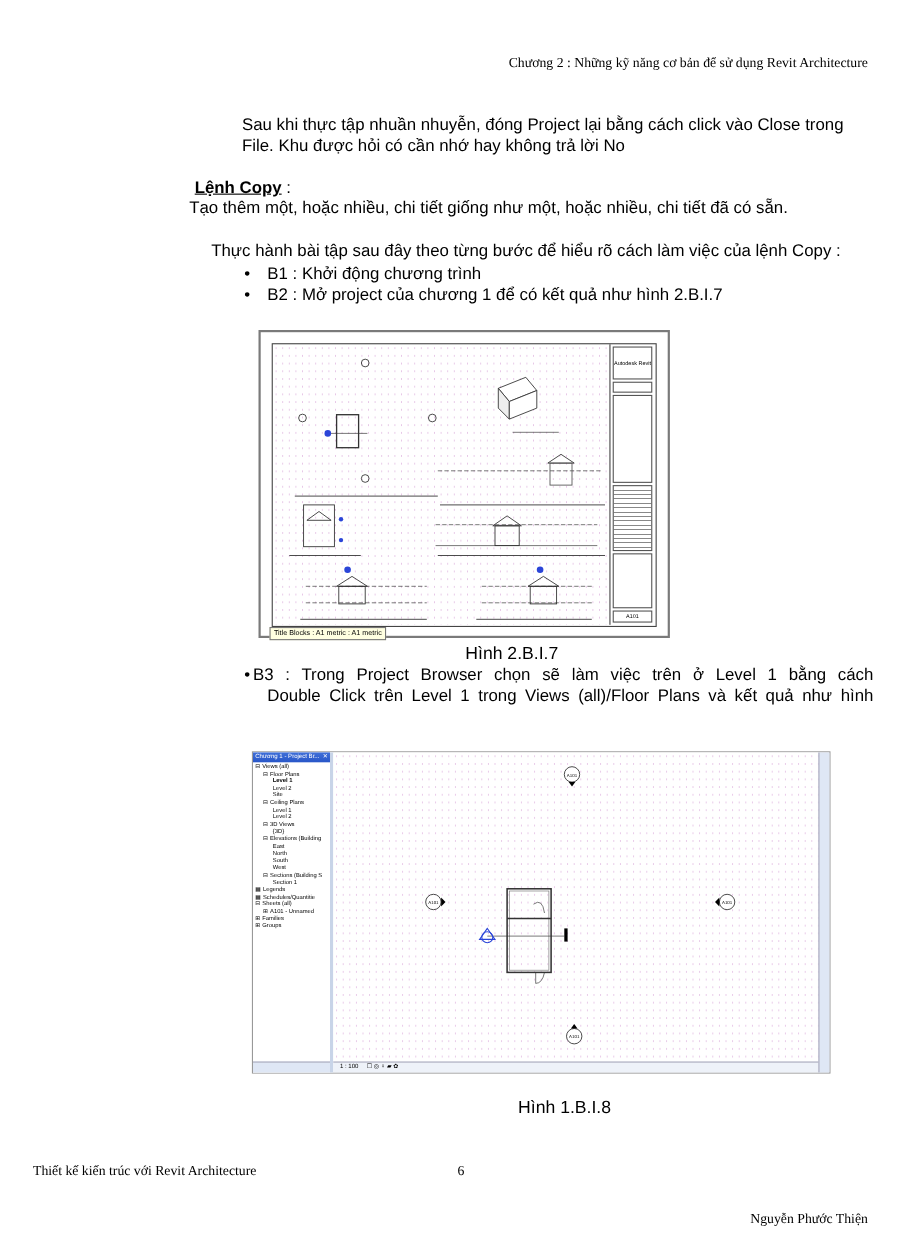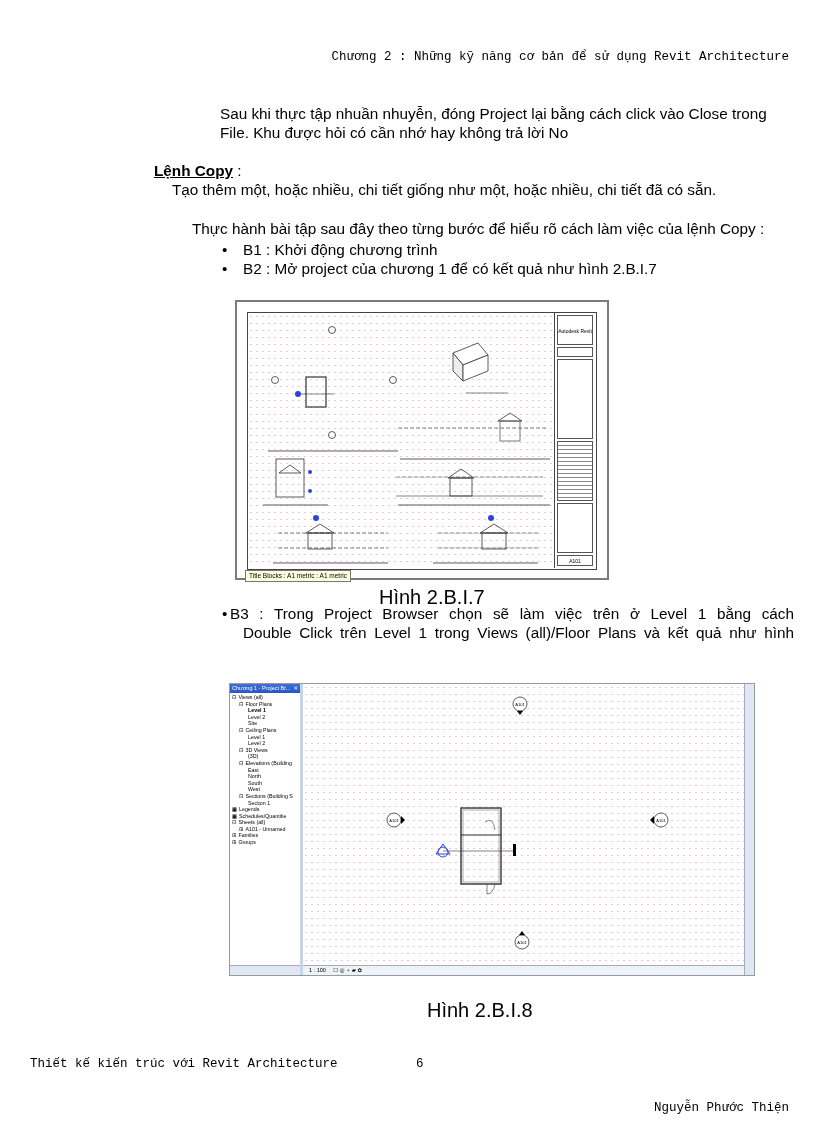--- a/index.html
+++ b/index.html
@@ -1,24 +1,24 @@
 <!DOCTYPE html>
 <html><head>
 <meta charset="utf-8">
 <style>
   html,body{margin:0;padding:0;background:#fff;}
   body{width:816px;height:1123px;position:relative;overflow:hidden;font-family:"Liberation Sans",sans-serif;color:#000;}
-  .serif{font-family:Liberation Mono, monospace;}
+  .serif{font-family:Liberation Serif, serif;}
   .abs{position:absolute;}
   .hdr{left:0;right:27px;top:50px;text-align:right;font-size:12.5px;}
   .para{font-size:15.3px;line-height:19px;}
   .bullet{position:absolute;font-size:15.3px;line-height:19px;}
   .bullet .dot{position:absolute;left:0;top:0;}
   .heading{font-weight:bold;text-decoration:underline;}
-  .caption{font-size:20px;}
+  .caption{font-size:16px;margin-left:44px;}
   .footer{font-size:12.5px;top:1057px;}
   
   .fig1{left:235px;top:300px;width:374px;height:280px;border:2px solid #7a7a7a;background:#fff;box-sizing:border-box;}
   .fig1 .sheet{position:absolute;left:10px;top:10px;width:350px;height:258px;border:1.5px solid #444;box-sizing:border-box;}
   .fig1 .draw{position:absolute;left:0;top:0;width:306px;height:255px;border-right:1.5px solid #444;}
   .fig1 .tb{position:absolute;left:307px;top:0;width:40px;height:255px;}
   .tb-cell{position:absolute;left:2px;width:36px;border:1px solid #555;box-sizing:border-box;font-size:5px;text-align:center;}
   .tip{position:absolute;left:8px;top:268px;height:10px;background:#ffffe1;border:1px solid #777;font-size:6.5px;line-height:10px;padding:0 3px;}
   
   .fig2{left:229px;top:683px;width:526px;height:293px;border:1px solid #999;background:#fff;box-sizing:border-box;}
@@ -35,21 +35,21 @@
   .grid-dots{background-image:radial-gradient(#e7c7e7 0.6px,transparent 0.7px);background-size:6px 7px;}
 </style>
 </head>
 <body>
 
 <div class="abs hdr serif">Chương 2 : Những kỹ năng cơ bản để sử dụng Revit Architecture</div>
 
 <div class="abs para" style="left:220px;top:104px;">Sau khi thực tập nhuần nhuyễn, đóng Project lại bằng cách click vào Close trong</div>
 <div class="abs para" style="left:220px;top:123px;">File. Khu được hỏi có cần nhớ hay không trả lời No</div>
 
-<div class="abs para" style="left:154px;top:161px;">
+<div class="abs para" style="left:177px;top:161px;">
   <span class="heading">Lệnh Copy</span><span> :</span>
 </div>
 <div class="abs para" style="left:172px;top:180px;">Tạo thêm một, hoặc nhiều, chi tiết giống như một, hoặc nhiều, chi tiết đã có sẵn.</div>
 
 <div class="abs para" style="left:192px;top:219px;">Thực hành bài tập sau đây theo từng bước để hiểu rõ cách làm việc của lệnh Copy :</div>
 
 <div class="bullet" style="left:222px;top:240px;width:560px;">
   <span class="dot">•</span>
   <span style="margin-left:21px">B1 : Khởi động chương trình</span>
 </div>
@@ -190,17 +190,17 @@
       <circle cx="140" cy="168" r="5" fill="none" stroke="#2b45d8" stroke-width="1"></circle>
     </svg>
   </div>
   <div class="hbar">
     <span>1 : 100</span>
     <span>☐ ◎ ♀ ▰ ✿</span>
   </div>
   <div class="vscroll"></div>
 </div>
 
-<div class="abs caption" style="left:427px;top:999px;">Hình 2.B.I.8</div>
+<div class="abs caption" style="left:427px;top:999px;">Hình 1.B.I.8</div>
 
 <div class="abs footer serif" style="left:30px;">Thiết kế kiến trúc với Revit Architecture</div>
 <div class="abs footer serif" style="left:416px;">6</div>
 <div class="abs footer serif" style="right:27px;margin-top:44px;">Nguyễn Phước Thiện</div>
 
 </body></html>

